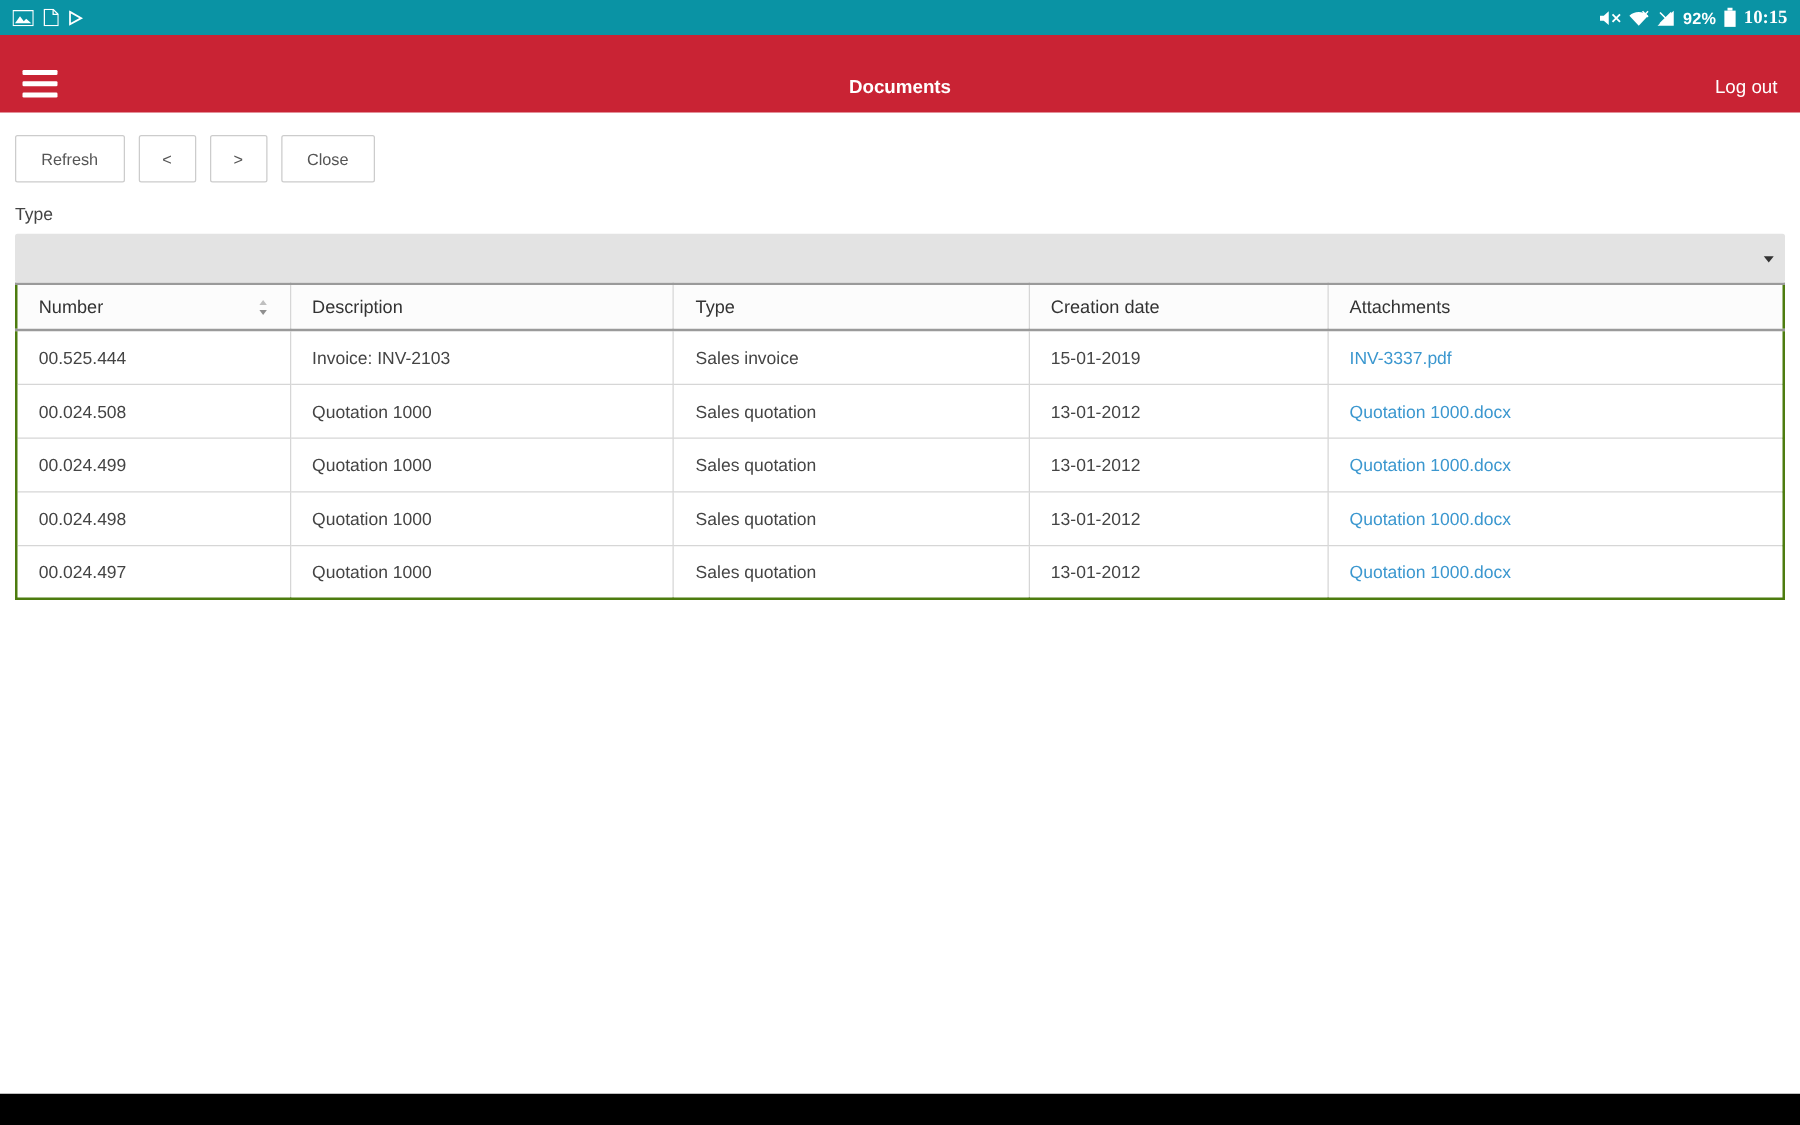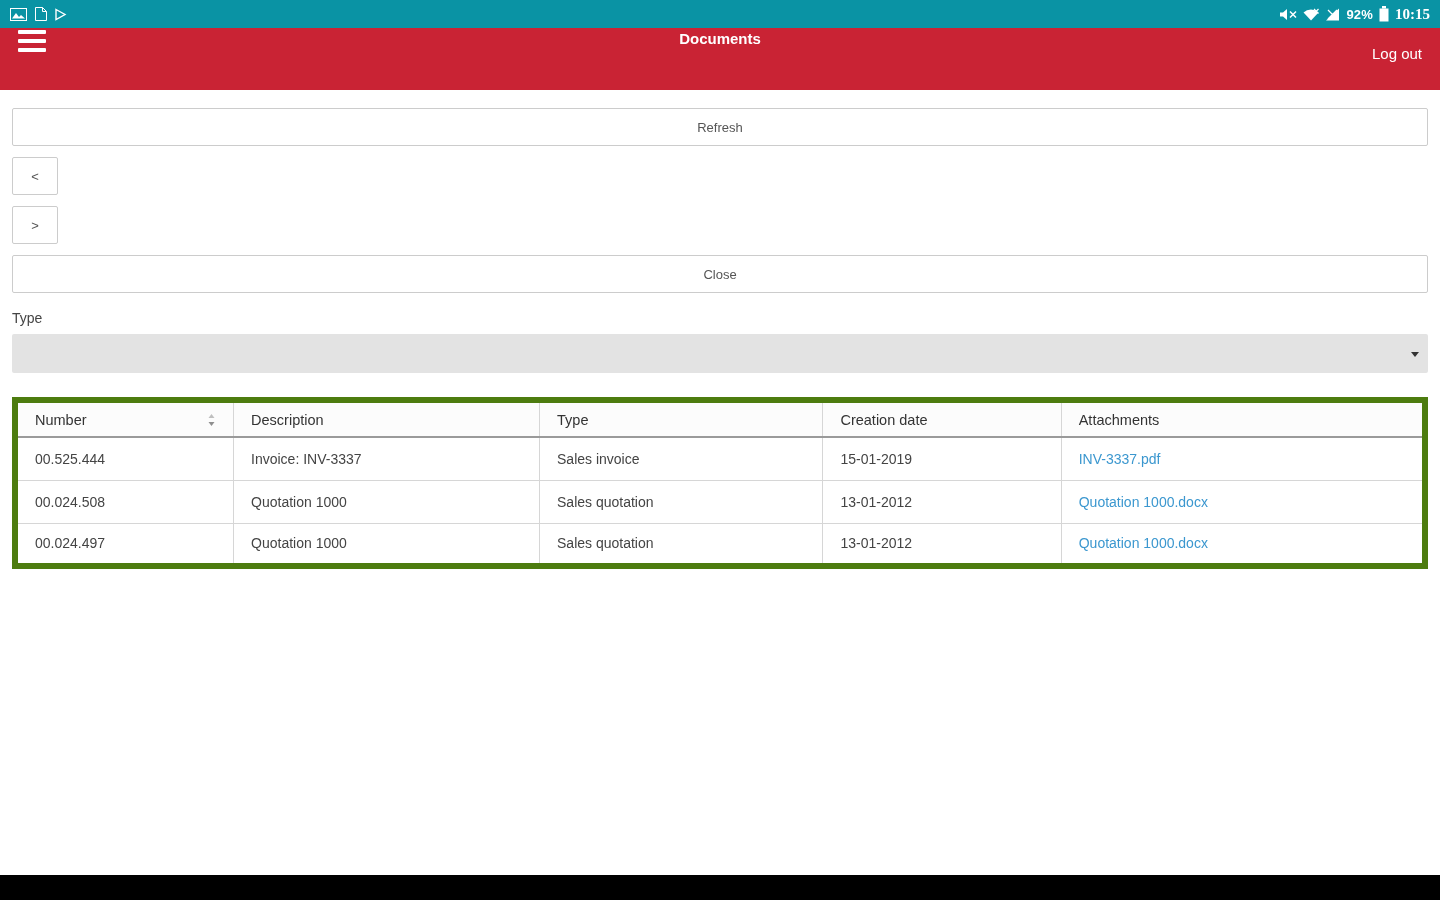--- a/index.html
+++ b/index.html
@@ -26,36 +26,36 @@
   .sb-right { margin-left:auto; display:flex; align-items:center; gap:6px; font-weight:bold; }
   .sb-right .sb-text { font-size:13px; letter-spacing:0.2px; }
   .sb-right .sb-time { font-size:15px;font-family:Liberation Serif, serif; }
 
   
   .app-bar {
     height:62px;
     background:var(--app-bar-bg, #c92334);
     color:#fff;
     display:flex;
-    align-items:flex-start;
-    padding:2px 18px;
+    align-items:flex-end;
+    padding:12px 18px;
     position:relative;
   }
   .hamburger { width:28px; display:flex; flex-direction:column; gap:5px; cursor:pointer; }
   .hamburger span { height:4px; background:#fff; border-radius:1px; }
   .app-title {
     position:absolute; left:50%; transform:translateX(-50%);
     font-size:15px; font-weight:700;
   }
   .logout { margin-left:auto; font-size:15px; cursor:pointer;margin-top:15px; }
 
   
   .content { padding:0 12px; }
 
-  .toolbar { margin-top:18px; display:flex; gap:11px;flex-direction:column; }
+  .toolbar { margin-top:18px; display:flex; gap:11px; }
   .btn {
     background:#fff;
     border:1px solid #ccc;
     border-radius:2px;
     height:38px;
     color:#555;
     font-size:13px;
     padding:0 20px;
     display:flex;
     align-items:center;
@@ -83,24 +83,23 @@
     border-left:4px solid transparent;
     border-right:4px solid transparent;
     border-top:5px solid #333;
   }
   .type-select .selected-value {
     line-height:39px; padding:0 12px; font-size:14px; color:#444;
   }
 
   
   table.doc-table {
-    margin-top:24px;
     width:100%;
     border-collapse:collapse;
-    border:6px solid #4d7c0f;
+    border:2px solid #4d7c0f;
     font-size:14px;
   }
   .doc-table th, .doc-table td {
     border:1px solid #d6d6d6;
     text-align:left;
     padding:0 17px;
     color:#444;
     white-space:nowrap;
     overflow:hidden;
   }
@@ -218,33 +217,47 @@
         </th>
         <th>Description</th>
         <th>Type</th>
         <th>Creation date</th>
         <th>Attachments</th>
       </tr>
     </thead>
     <tbody>
       <tr>
         <td>00.525.444</td>
-        <td>Invoice: INV-3337</td>
+        <td>Invoice: INV-2103</td>
         <td>Sales invoice</td>
         <td>15-01-2019</td>
         <td><a class="attachment-link">INV-3337.pdf</a></td>
       </tr>
       <tr>
         <td>00.024.508</td>
         <td>Quotation 1000</td>
         <td>Sales quotation</td>
         <td>13-01-2012</td>
         <td><a class="attachment-link">Quotation 1000.docx</a></td>
       </tr>
       <tr>
+        <td>00.024.499</td>
+        <td>Quotation 1000</td>
+        <td>Sales quotation</td>
+        <td>13-01-2012</td>
+        <td><a class="attachment-link">Quotation 1000.docx</a></td>
+      </tr>
+      <tr>
+        <td>00.024.498</td>
+        <td>Quotation 1000</td>
+        <td>Sales quotation</td>
+        <td>13-01-2012</td>
+        <td><a class="attachment-link">Quotation 1000.docx</a></td>
+      </tr>
+      <tr>
         <td>00.024.497</td>
         <td>Quotation 1000</td>
         <td>Sales quotation</td>
         <td>13-01-2012</td>
         <td><a class="attachment-link">Quotation 1000.docx</a></td>
       </tr>
     </tbody>
   </table>
 
 </div>

